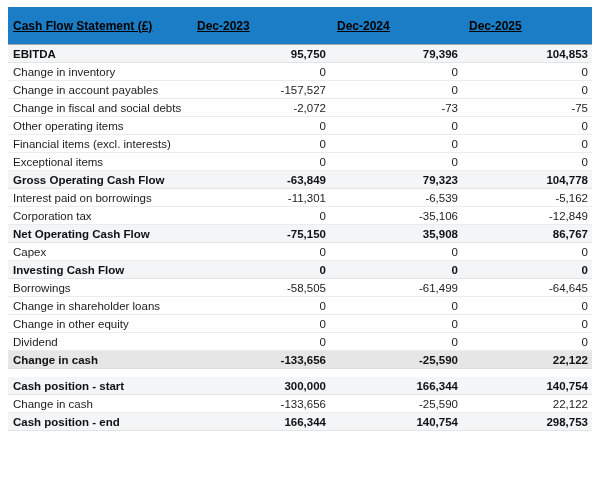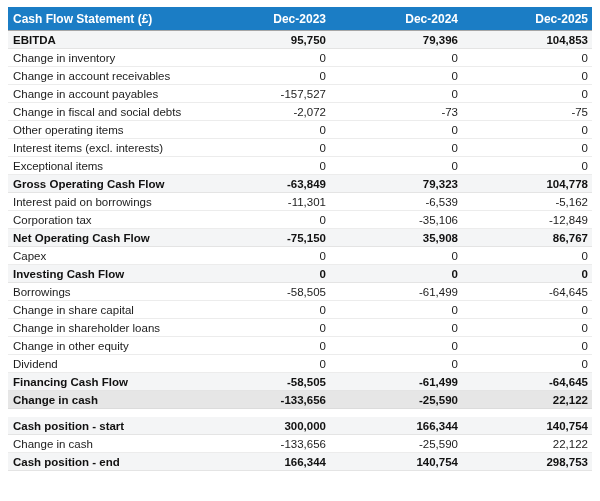--- a/index.html
+++ b/index.html
@@ -22,31 +22,32 @@
     border-collapse: collapse;
     table-layout: fixed;
   }
   col.c-label { width: 182px; }
   col.c-y1 { width: 140px; }
   col.c-y2 { width: 132px; }
   col.c-y3 { width: 130px; }
 
   thead th {
     background: #1b7dc5;
-    color: #ffffff;
+    color: #000000;
     font-size: 12px;
     font-weight: 700;
     height: 23px;
-    padding: 0;
+    padding: 7px;
     border-bottom: 1px solid rgba(0,0,0,0.35);
     white-space: nowrap;
     overflow: hidden;
+    text-decoration: underline;
   }
   th.lbl { text-align: left; padding-left: 5px; }
-  th.num { text-align: right; padding-right: 4px; }
+  th.num { text-align: left; padding-right: 4px; }
 
   tbody td {
     font-size: 11.5px;
     color: #1c1c1c;
     height: 17px;
     padding: 0;
     border-bottom: 1px solid #ececec;
     white-space: nowrap;
     overflow: hidden;
     background: #ffffff;
@@ -98,45 +99,39 @@
       <td class="num">79,396</td>
       <td class="num">104,853</td>
     </tr>
     <tr>
       <td class="lbl">Change in inventory</td>
       <td class="num">0</td>
       <td class="num">0</td>
       <td class="num">0</td>
     </tr>
     <tr>
-      <td class="lbl">Change in account receivables</td>
-      <td class="num">0</td>
-      <td class="num">0</td>
-      <td class="num">0</td>
-    </tr>
-    <tr>
       <td class="lbl">Change in account payables</td>
       <td class="num">-157,527</td>
       <td class="num">0</td>
       <td class="num">0</td>
     </tr>
     <tr>
       <td class="lbl">Change in fiscal and social debts</td>
       <td class="num">-2,072</td>
       <td class="num">-73</td>
       <td class="num">-75</td>
     </tr>
     <tr>
       <td class="lbl">Other operating items</td>
       <td class="num">0</td>
       <td class="num">0</td>
       <td class="num">0</td>
     </tr>
     <tr>
-      <td class="lbl">Interest items (excl. interests)</td>
+      <td class="lbl">Financial items (excl. interests)</td>
       <td class="num">0</td>
       <td class="num">0</td>
       <td class="num">0</td>
     </tr>
     <tr>
       <td class="lbl">Exceptional items</td>
       <td class="num">0</td>
       <td class="num">0</td>
       <td class="num">0</td>
     </tr>
@@ -176,48 +171,36 @@
       <td class="num">0</td>
       <td class="num">0</td>
     </tr>
     <tr>
       <td class="lbl">Borrowings</td>
       <td class="num">-58,505</td>
       <td class="num">-61,499</td>
       <td class="num">-64,645</td>
     </tr>
     <tr>
-      <td class="lbl">Change in share capital</td>
-      <td class="num">0</td>
-      <td class="num">0</td>
-      <td class="num">0</td>
-    </tr>
-    <tr>
       <td class="lbl">Change in shareholder loans</td>
       <td class="num">0</td>
       <td class="num">0</td>
       <td class="num">0</td>
     </tr>
     <tr>
       <td class="lbl">Change in other equity</td>
       <td class="num">0</td>
       <td class="num">0</td>
       <td class="num">0</td>
     </tr>
     <tr>
       <td class="lbl">Dividend</td>
       <td class="num">0</td>
       <td class="num">0</td>
       <td class="num">0</td>
-    </tr>
-    <tr class="sub">
-      <td class="lbl">Financing Cash Flow</td>
-      <td class="num">-58,505</td>
-      <td class="num">-61,499</td>
-      <td class="num">-64,645</td>
     </tr>
     <tr class="total">
       <td class="lbl">Change in cash</td>
       <td class="num">-133,656</td>
       <td class="num">-25,590</td>
       <td class="num">22,122</td>
     </tr>
     <tr class="spacer">
       <td colspan="4"></td>
     </tr>

